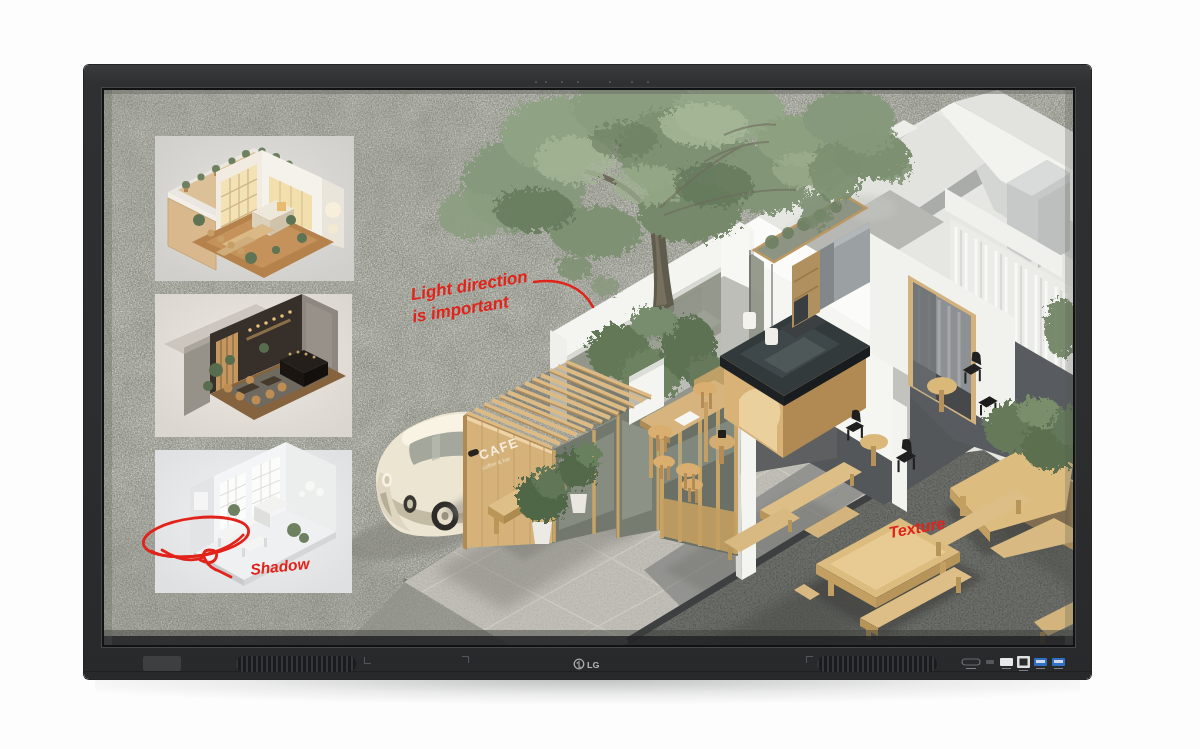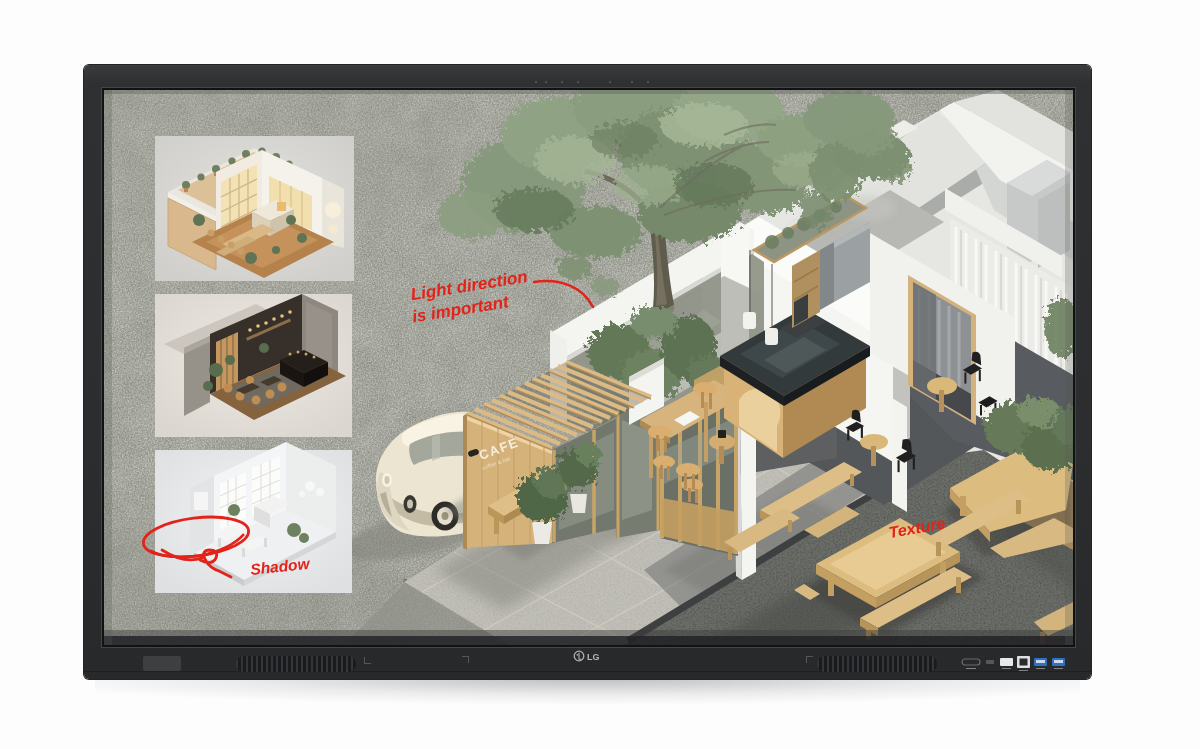--- a/index.html
+++ b/index.html
@@ -820,21 +820,21 @@
 <div style="position:absolute;left:0;top:580px;width:1007px;height:34px;">
 
 <div style="position:absolute;left:0;top:26px;width:1007px;height:1px;background:#1f2022;"></div>
 
 <div style="position:absolute;left:59px;top:11px;width:38px;height:15px;background:#3e3f41;border-radius:2px;"></div>
 
 <div style="position:absolute;left:152px;top:11px;width:120px;height:16px;background:#1a1b1d;border-radius:8px;background-image:repeating-linear-gradient(90deg,#35363a 0 2px,#1a1b1d 2px 5px);"></div>
 
 <div style="position:absolute;left:733px;top:11px;width:120px;height:16px;background:#1a1b1d;border-radius:8px;background-image:repeating-linear-gradient(90deg,#35363a 0 2px,#1a1b1d 2px 5px);"></div>
 
-<div style="position:absolute;left:488px;top:4px;width:60px;height:14px;">
+<div style="position:absolute;left:488px;top:12px;width:60px;height:14px;">
 <svg width="60" height="14" viewBox="0 0 60 14">
 <circle cx="7" cy="7" r="4.8" fill="none" stroke="#aeafb1" stroke-width="1.3"></circle>
 <circle cx="5.4" cy="5.8" r="0.9" fill="#aeafb1"></circle>
 <path d="M7,3.8 v6.4 h2.6" stroke="#aeafb1" stroke-width="1.1" fill="none"></path>
 <text x="15" y="10.5" font-size="9" font-weight="bold" fill="#b4b5b7" font-family="Liberation Sans, sans-serif">LG</text>
 </svg>
 </div>
 
 <div style="position:absolute;left:280px;top:12px;width:6px;height:6px;border-left:1.5px solid #54555a;border-bottom:1.5px solid #54555a;"></div>
 <div style="position:absolute;left:378px;top:11px;width:6px;height:6px;border-top:1.5px solid #54555a;border-right:1.5px solid #54555a;"></div>

